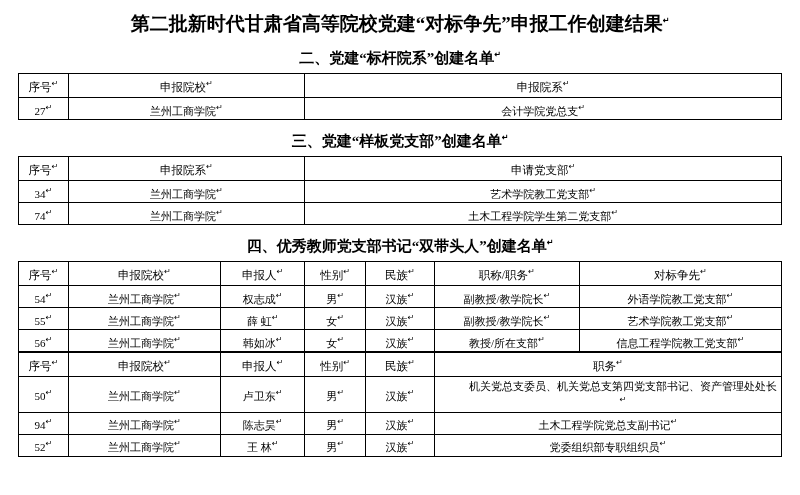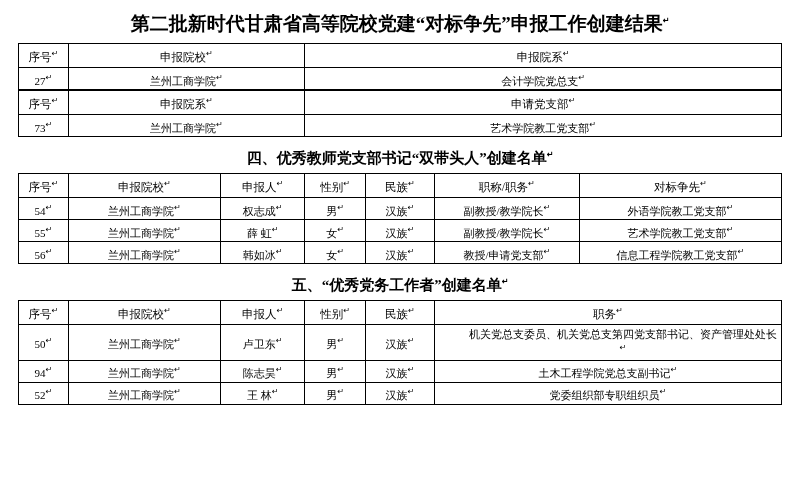--- a/index.html
+++ b/index.html
@@ -69,20 +69,21 @@
     color: #000;
   }
 </style>
 </head>
 <body>
 
 <div class="page">
 
   <div class="doc-title"><span>第二批新时代甘肃省高等院校党建“对标争先”申报工作创建结果</span><span class="mark">↵</span></div>
 
+  <div class="section-title"><span>二、党建“标杆院系”创建名单</span><span class="mark">↵</span></div>
   <table class="tbl t2">
     <colgroup>
         <col style="width:6.5%">
         <col style="width:31%">
         <col style="width:62.5%">
       </colgroup>
     <thead>
       <tr>
         <td><span>序号</span><span class="mark">↵</span></td>
         <td><span>申报院校</span><span class="mark">↵</span></td>
@@ -91,38 +92,44 @@
     </thead>
     <tbody>
       <tr>
         <td><span>27</span><span class="mark">↵</span></td>
         <td><span>兰州工商学院</span><span class="mark">↵</span></td>
         <td><span>会计学院党总支</span><span class="mark">↵</span></td>
       </tr>
     </tbody>
   </table>
 
+  <div class="section-title"><span>三、党建“样板党支部”创建名单</span><span class="mark">↵</span></div>
   <table class="tbl t3">
     <colgroup>
         <col style="width:6.5%">
         <col style="width:31%">
         <col style="width:62.5%">
       </colgroup>
     <thead>
       <tr>
         <td><span>序号</span><span class="mark">↵</span></td>
         <td><span>申报院系</span><span class="mark">↵</span></td>
         <td><span>申请党支部</span><span class="mark">↵</span></td>
       </tr>
     </thead>
     <tbody>
       <tr>
-        <td><span>73</span><span class="mark">↵</span></td>
+        <td><span>34</span><span class="mark">↵</span></td>
         <td><span>兰州工商学院</span><span class="mark">↵</span></td>
         <td><span>艺术学院教工党支部</span><span class="mark">↵</span></td>
+      </tr>
+      <tr>
+        <td><span>74</span><span class="mark">↵</span></td>
+        <td><span>兰州工商学院</span><span class="mark">↵</span></td>
+        <td><span>土木工程学院学生第二党支部</span><span class="mark">↵</span></td>
       </tr>
     </tbody>
   </table>
 
   <div class="section-title"><span>四、优秀教师党支部书记“双带头人”创建名单</span><span class="mark">↵</span></div>
   <table class="tbl t4">
     <colgroup>
       <col style="width:6.5%">
         <col style="width:20%">
         <col style="width:11%">
@@ -160,27 +167,26 @@
         <td><span>汉族</span><span class="mark">↵</span></td>
         <td><span>副教授/教学院长</span><span class="mark">↵</span></td>
         <td><span>艺术学院教工党支部</span><span class="mark">↵</span></td>
       </tr>
       <tr>
         <td><span>56</span><span class="mark">↵</span></td>
         <td><span>兰州工商学院</span><span class="mark">↵</span></td>
         <td><span>韩如冰</span><span class="mark">↵</span></td>
         <td><span>女</span><span class="mark">↵</span></td>
         <td><span>汉族</span><span class="mark">↵</span></td>
-        <td><span>教授/申请党支部</span><span class="mark">↵</span></td>
+        <td><span>教授/所在支部</span><span class="mark">↵</span></td>
         <td><span>信息工程学院教工党支部</span><span class="mark">↵</span></td>
       </tr>
     </tbody>
   </table>
 
-  <div class="section-title"><span>五、“优秀党务工作者”创建名单</span><span class="mark">↵</span></div>
   <table class="tbl t5">
     <colgroup>
       <col style="width:6.5%">
         <col style="width:20%">
         <col style="width:11%">
         <col style="width:8%">
         <col style="width:9%">
         <col style="width:45.5%">
     </colgroup>
     <thead>

